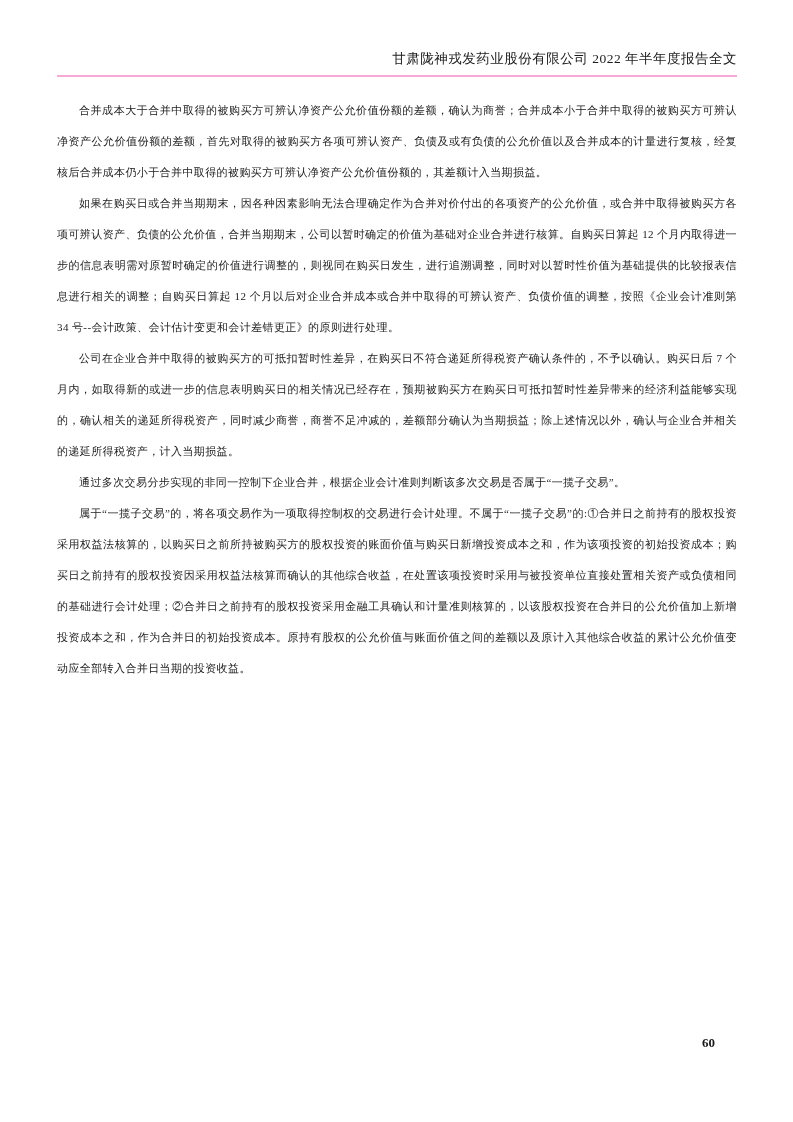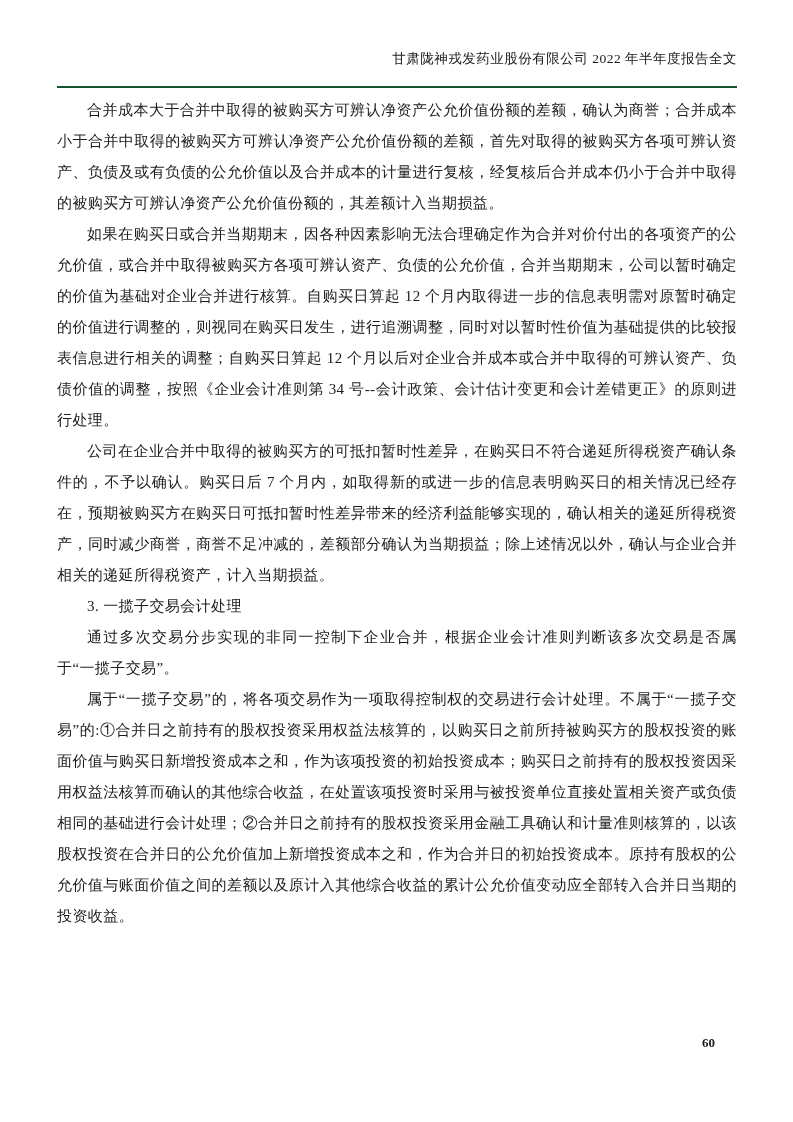--- a/index.html
+++ b/index.html
@@ -21,30 +21,30 @@
     background: #ffffff;
   }
   .header {
     position: absolute;
     left: 57px;
     right: 56px;
     top: 50px;
     text-align: right;
     font-size: 13.5px;
     line-height: 18px;
-    padding-bottom: 18px;
-    border-bottom: 2px solid #14532d;
+    padding-bottom: 7px;
+    border-bottom: 2px solid #f9a8d4;
     letter-spacing: 0.5px;
   }
   .content {
     position: absolute;
     left: 57px;
     right: 56px;
     top: 95px;
-    font-size: 15px;
+    font-size: 11px;
     line-height: 31px;
     text-align: justify;
     letter-spacing: 0.4px;
   }
   .content p {
     margin: 0;
     padding: 0;
     text-indent: 2em;
   }
   .footer {
@@ -61,21 +61,20 @@
 
 <div class="page">
   <div class="header">
     <span>甘肃陇神戎发药业股份有限公司 2022 年半年度报告全文</span>
   </div>
 
   <div class="content" id="document-body">
       <p>合并成本大于合并中取得的被购买方可辨认净资产公允价值份额的差额，确认为商誉；合并成本小于合并中取得的被购买方可辨认净资产公允价值份额的差额，首先对取得的被购买方各项可辨认资产、负债及或有负债的公允价值以及合并成本的计量进行复核，经复核后合并成本仍小于合并中取得的被购买方可辨认净资产公允价值份额的，其差额计入当期损益。</p>
       <p>如果在购买日或合并当期期末，因各种因素影响无法合理确定作为合并对价付出的各项资产的公允价值，或合并中取得被购买方各项可辨认资产、负债的公允价值，合并当期期末，公司以暂时确定的价值为基础对企业合并进行核算。自购买日算起 12 个月内取得进一步的信息表明需对原暂时确定的价值进行调整的，则视同在购买日发生，进行追溯调整，同时对以暂时性价值为基础提供的比较报表信息进行相关的调整；自购买日算起 12 个月以后对企业合并成本或合并中取得的可辨认资产、负债价值的调整，按照《企业会计准则第 34 号--会计政策、会计估计变更和会计差错更正》的原则进行处理。</p>
       <p>公司在企业合并中取得的被购买方的可抵扣暂时性差异，在购买日不符合递延所得税资产确认条件的，不予以确认。购买日后 7 个月内，如取得新的或进一步的信息表明购买日的相关情况已经存在，预期被购买方在购买日可抵扣暂时性差异带来的经济利益能够实现的，确认相关的递延所得税资产，同时减少商誉，商誉不足冲减的，差额部分确认为当期损益；除上述情况以外，确认与企业合并相关的递延所得税资产，计入当期损益。</p>
-      <p>3. 一揽子交易会计处理</p>
       <p>通过多次交易分步实现的非同一控制下企业合并，根据企业会计准则判断该多次交易是否属于“一揽子交易”。</p>
       <p>属于“一揽子交易”的，将各项交易作为一项取得控制权的交易进行会计处理。不属于“一揽子交易”的:①合并日之前持有的股权投资采用权益法核算的，以购买日之前所持被购买方的股权投资的账面价值与购买日新增投资成本之和，作为该项投资的初始投资成本；购买日之前持有的股权投资因采用权益法核算而确认的其他综合收益，在处置该项投资时采用与被投资单位直接处置相关资产或负债相同的基础进行会计处理；②合并日之前持有的股权投资采用金融工具确认和计量准则核算的，以该股权投资在合并日的公允价值加上新增投资成本之和，作为合并日的初始投资成本。原持有股权的公允价值与账面价值之间的差额以及原计入其他综合收益的累计公允价值变动应全部转入合并日当期的投资收益。</p>
     </div>
 
   <div class="footer">
     <span>60</span>
   </div>
 </div>
 
 </body></html>

